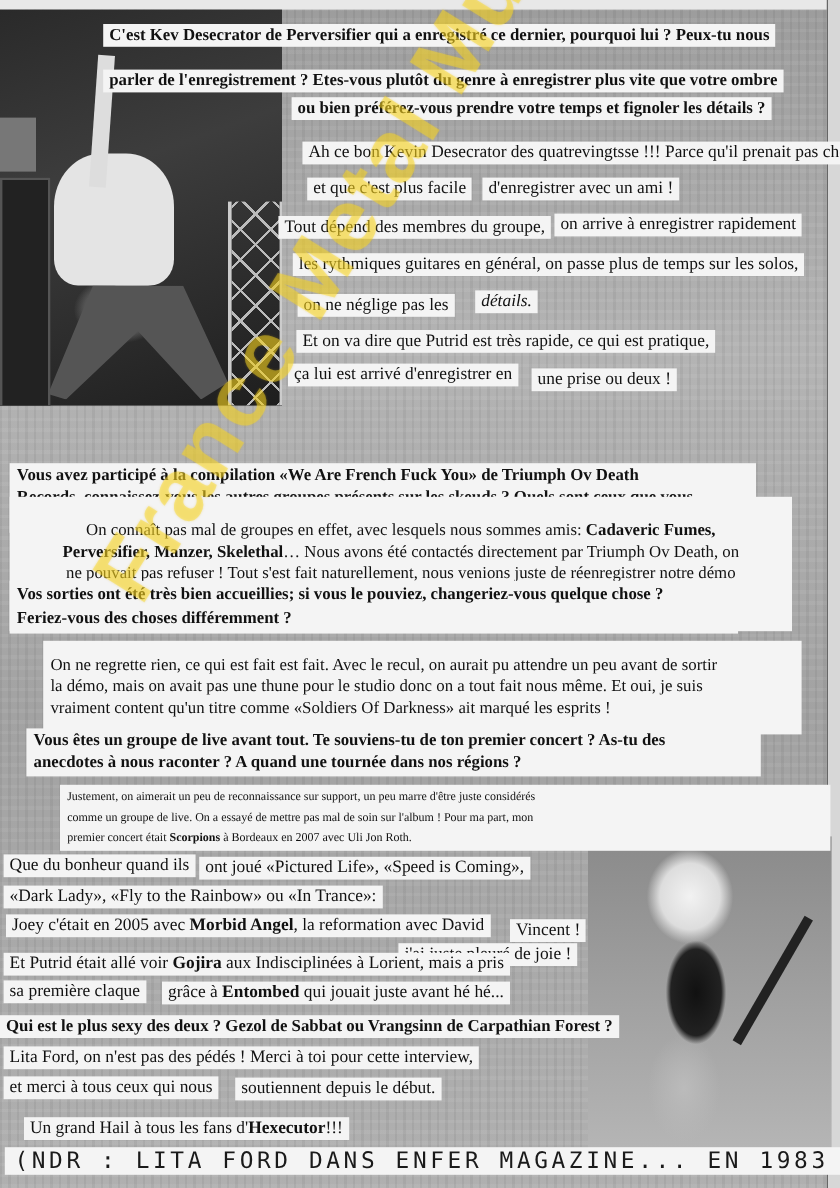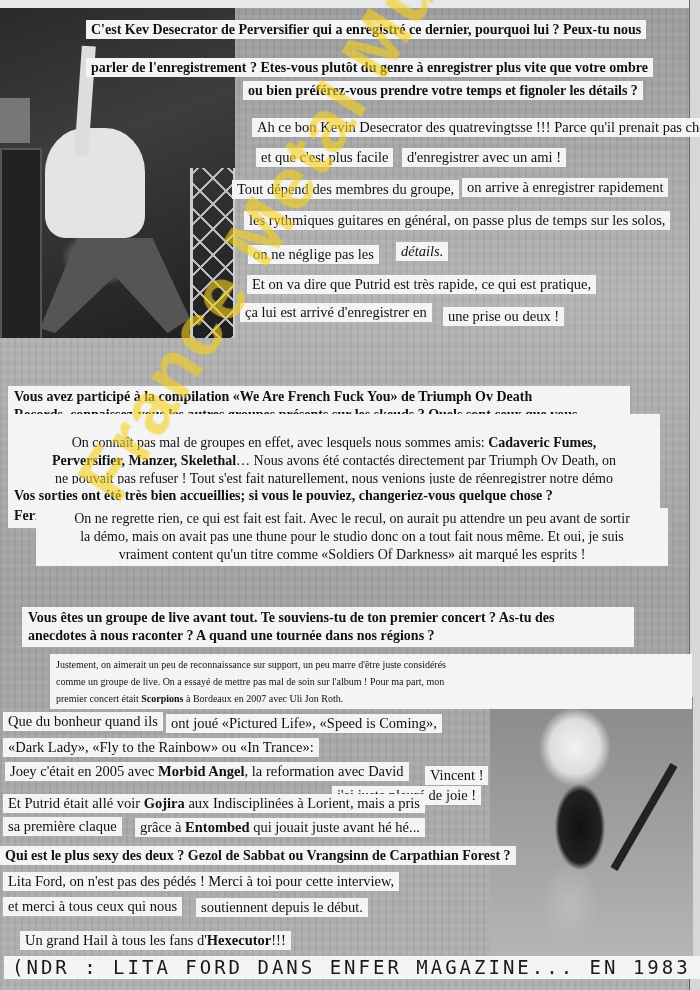--- a/index.html
+++ b/index.html
@@ -95,21 +95,21 @@
     <div><b>Perversifier, Manzer, Skelethal</b><span>… Nous avons été contactés directement par Triumph Ov Death, on</span></div>
     <div>ne pouvait pas refuser ! Tout s'est fait naturellement, nous venions juste de réenregistrer notre démo</div>
     <div>donc on a choisi le titre «Metal Witchcraft».</div>
   </div>
 
   <div class="strip q block" style="left:8px;top:484px;width:595px;padding:2px 6px;line-height:20px;">
     <div>Vos sorties ont été très bien accueillies; si vous le pouviez, changeriez-vous quelque chose ?</div>
     <div>Feriez-vous des choses différemment ?</div>
   </div>
 
-  <div class="strip block" style="left:36px;top:508px;width:620px;padding:2px 6px;line-height:18px;font-size:14px;text-align:center;">
+  <div class="strip block" style="left:36px;top:534px;width:620px;padding:12px 6px;line-height:18px;font-size:14px;">
     <div>On ne regrette rien, ce qui est fait est fait. Avec le recul, on aurait pu attendre un peu avant de sortir</div>
     <div>la démo, mais on avait pas une thune pour le studio donc on a tout fait nous même. Et oui, je suis</div>
     <div>vraiment content qu'un titre comme «Soldiers Of Darkness» ait marqué les esprits !</div>
   </div>
 
   <div class="strip q block" style="left:22px;top:607px;width:600px;padding:2px 6px;line-height:18px;">
     <div>Vous êtes un groupe de live avant tout. Te souviens-tu de ton premier concert ? As-tu des</div>
     <div>anecdotes à nous raconter ? A quand une tournée dans nos régions ?</div>
   </div>
 

